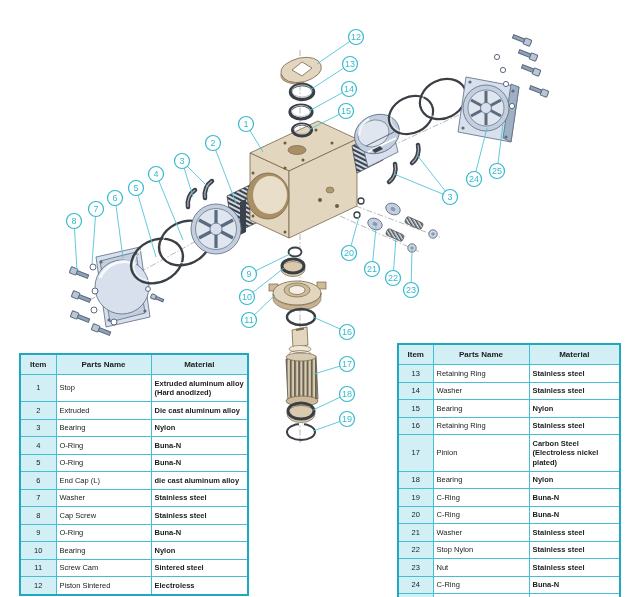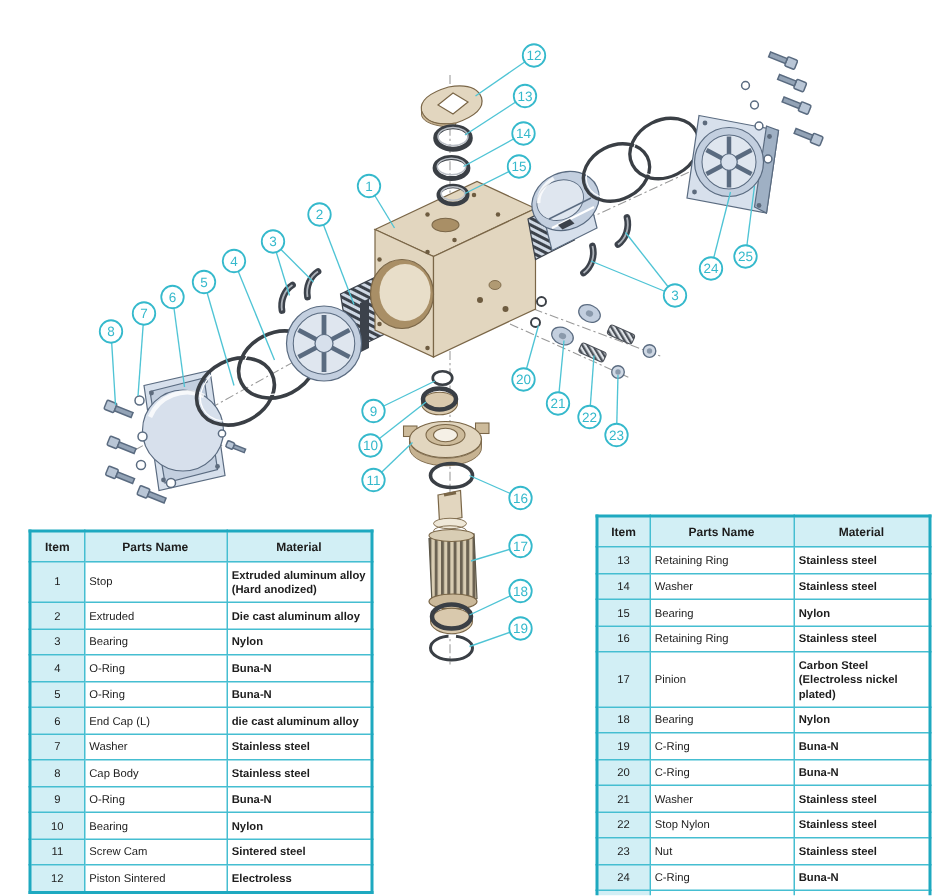--- a/index.html
+++ b/index.html
@@ -488,21 +488,21 @@
           <td class="pname">End Cap (L)</td>
           <td class="mat">die cast aluminum alloy</td>
         </tr>
         <tr>
           <td class="item">7</td>
           <td class="pname">Washer</td>
           <td class="mat">Stainless steel</td>
         </tr>
         <tr>
           <td class="item">8</td>
-          <td class="pname">Cap Body</td>
+          <td class="pname">Cap Screw</td>
           <td class="mat">Stainless steel</td>
         </tr>
         <tr>
           <td class="item">9</td>
           <td class="pname">O-Ring</td>
           <td class="mat">Buna-N</td>
         </tr>
         <tr>
           <td class="item">10</td>
           <td class="pname">Bearing</td>

